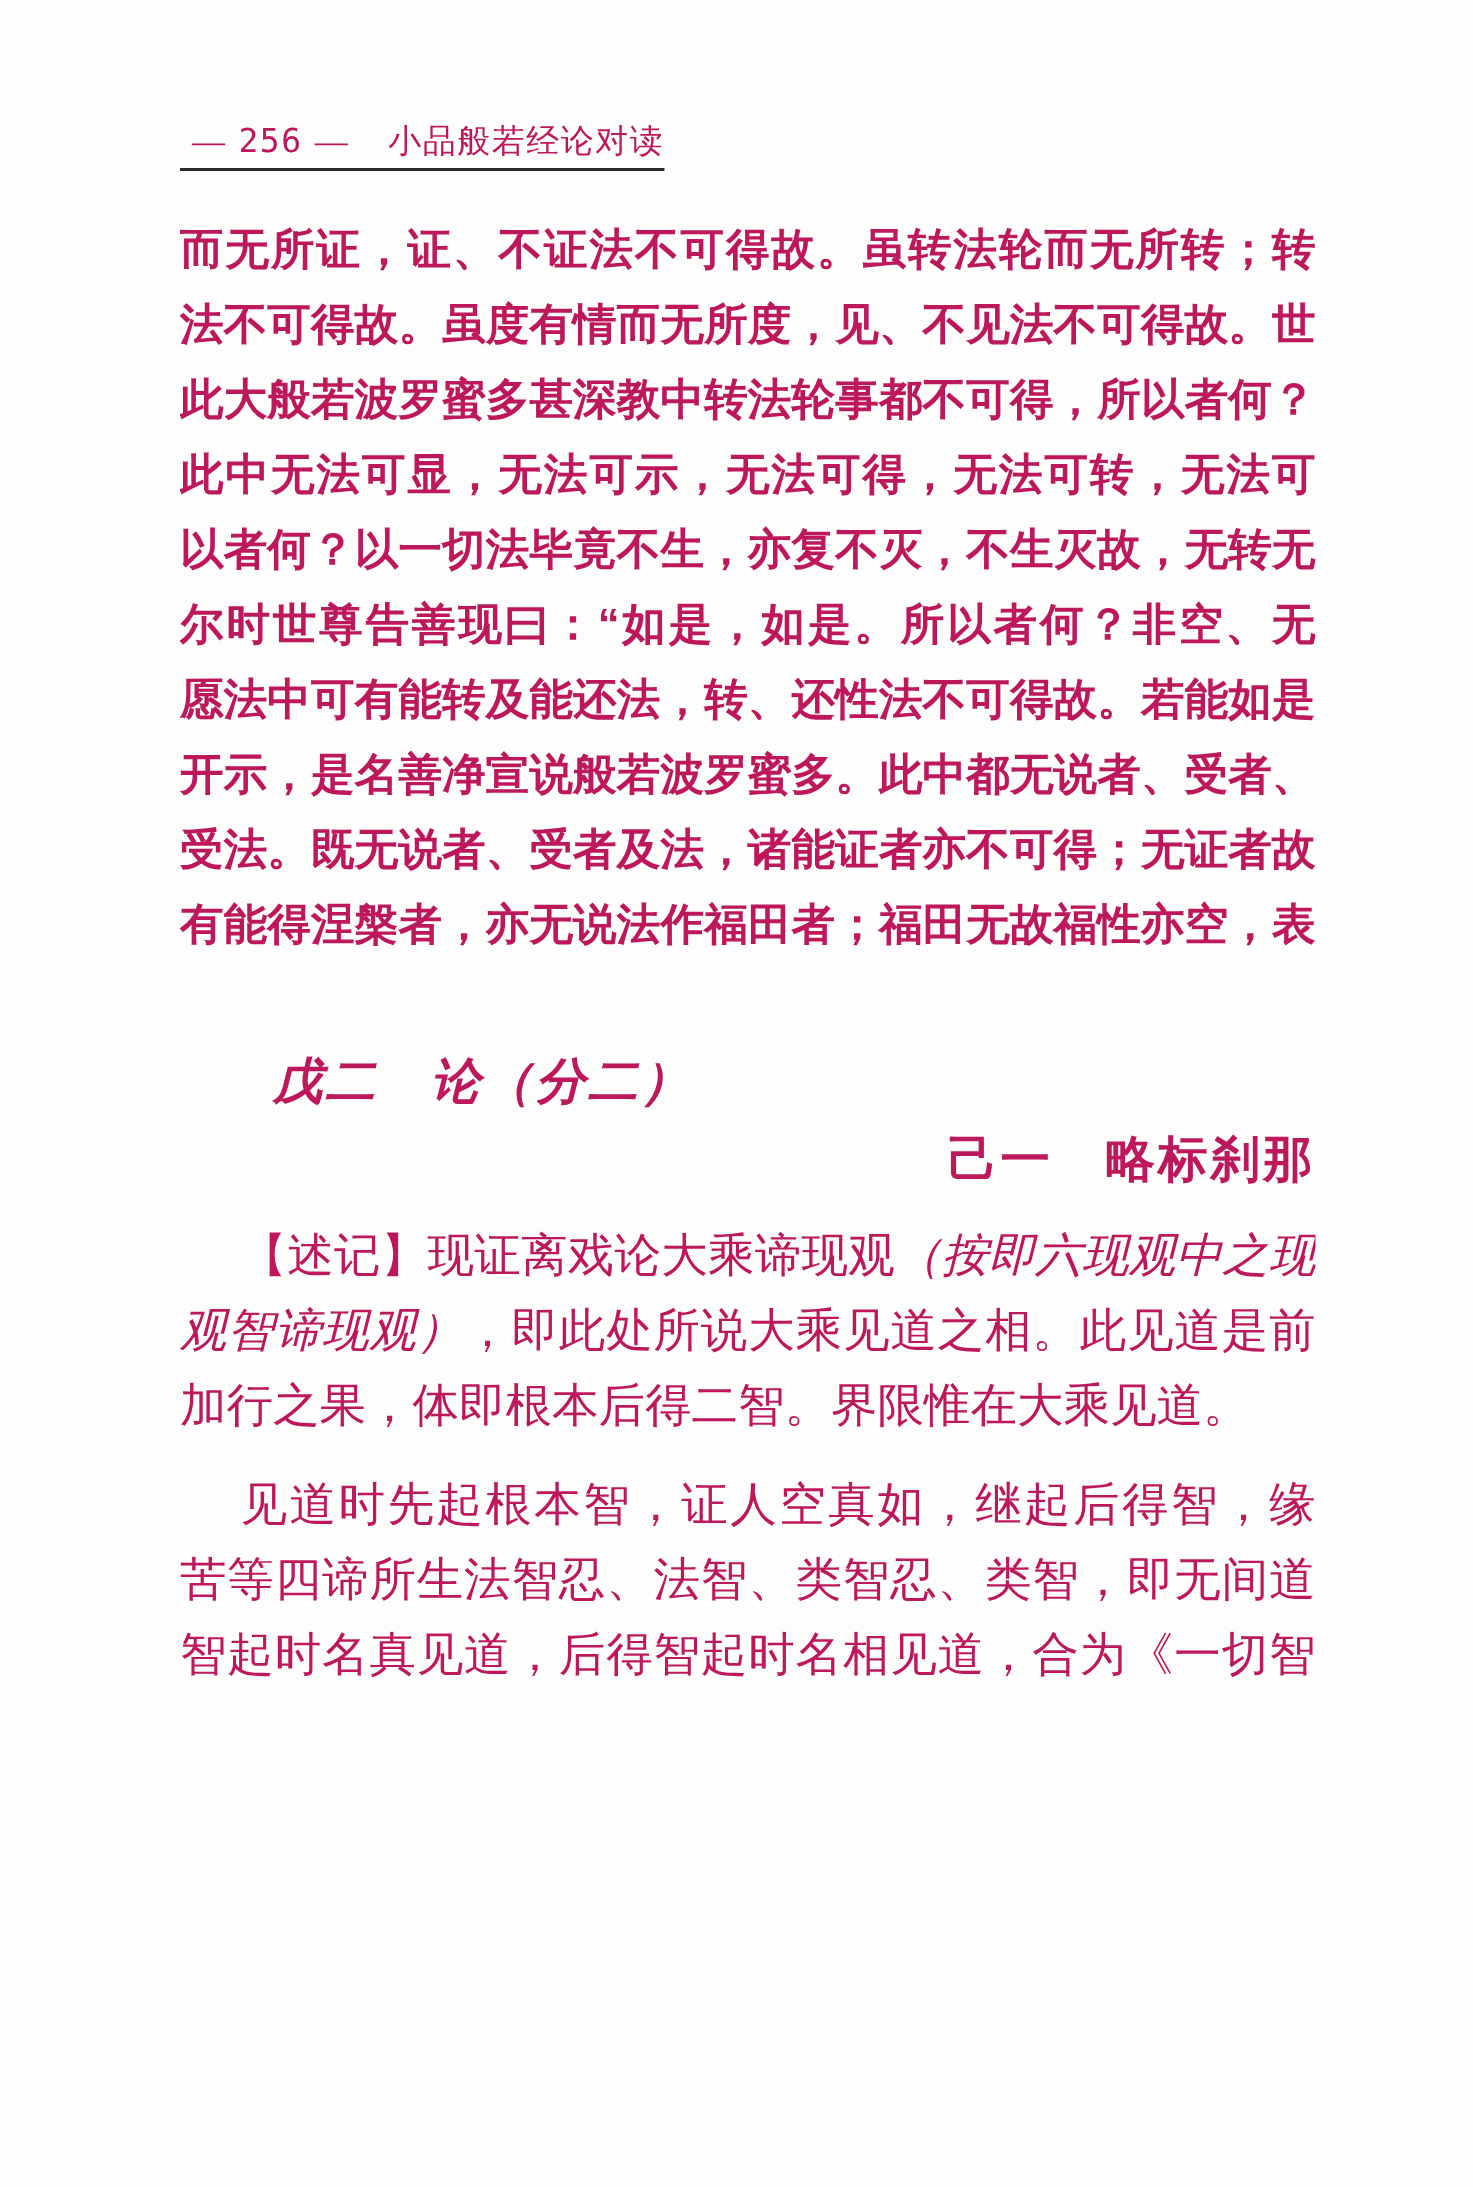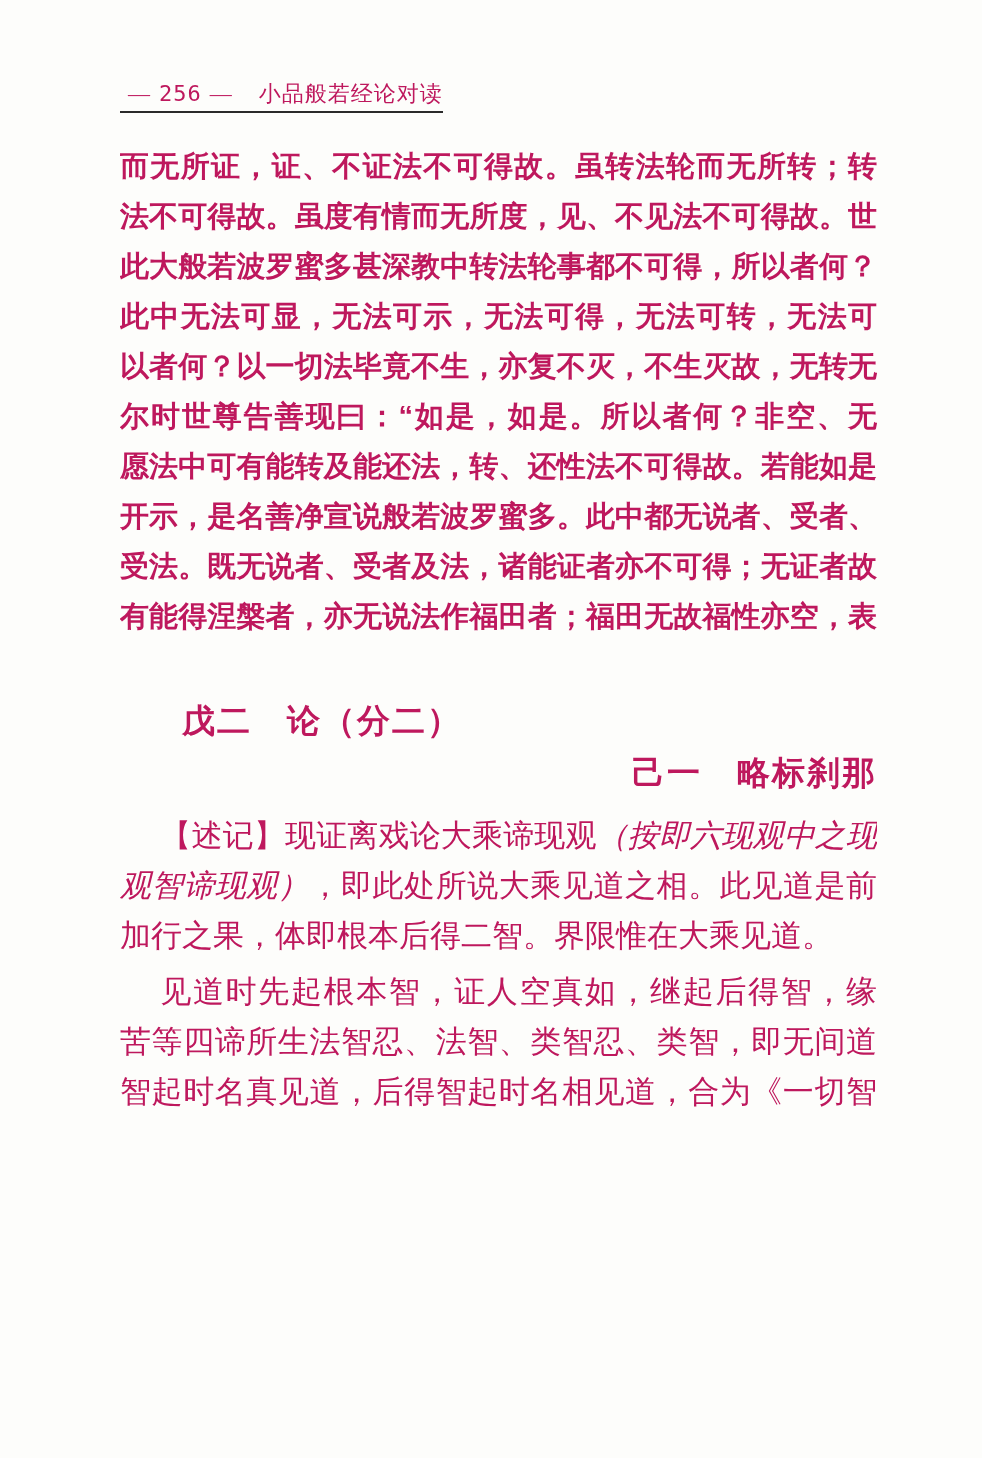--- a/index.html
+++ b/index.html
@@ -44,36 +44,36 @@
   .s-hei  { font-family: "Liberation Sans", sans-serif; font-weight: bold; }
   .s-song { font-family: "Liberation Serif", serif; }
   .s-kai  { font-family: "Liberation Serif", serif; font-style: italic; }
   
   .scripture { margin-top: 28px; font-size: 29px; }
   .heading-1 {
     margin-top: 54px;
     padding-left: 62px;
     font-size: 33px;
     height: 52px; line-height: 52px;
-    font-weight: bold; 
+    font-weight: bold; font-style: italic;
     font-family: "Liberation Serif", serif;
     letter-spacing: 2px;
   }
   .heading-2 {
     padding-left: 94px;
     font-size: 33px;
     height: 52px; line-height: 52px;
     font-weight: bold;
     font-family: "Liberation Serif", serif;
     letter-spacing: 2px;
     text-align: right;
   }
   .lunwen { margin-top: 8px; font-size: 31px; }
   .shuji  { margin-top: 12px; font-size: 31px; }
-  .para2  { margin-top: 6px; font-size: 31px; }
+  .para2  { margin-top: 16px; font-size: 31px; }
 </style>
 </head>
 <body>
 
 <div class="page">
 
   <div class="running-header">
     <span class="dash">—</span><span class="pagenum">256</span><span class="dash">—</span><span class="booktitle">小品般若经论对读</span>
   </div>
 

